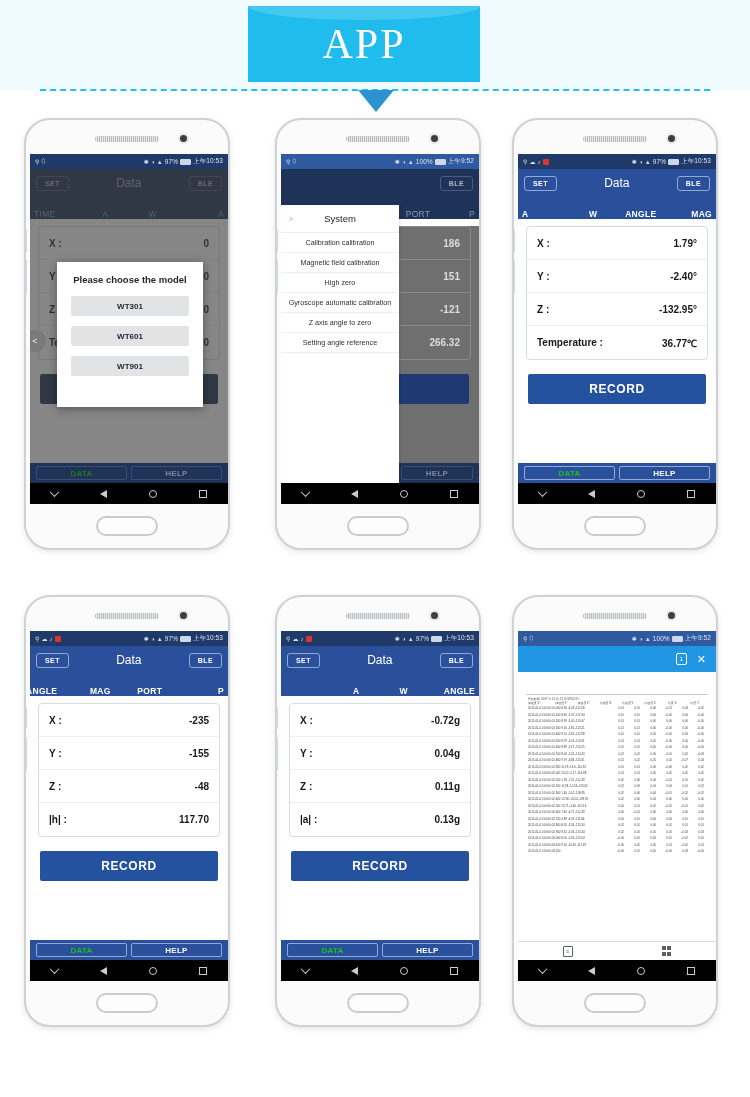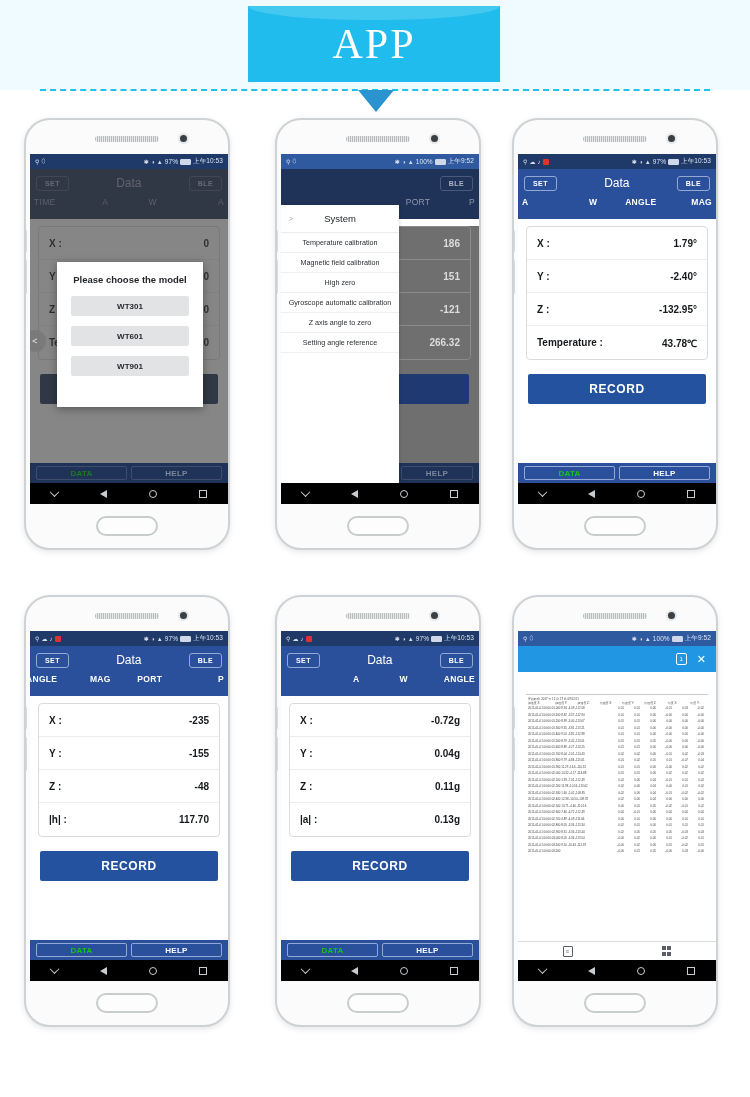--- a/index.html
+++ b/index.html
@@ -10,21 +10,21 @@
     overflow: hidden;
   }
   .page { position: relative; width: 750px; height: 1097px; background:#fff; }
 
   
   .banner-band {
     position:absolute; left:0; top:0; width:750px; height:90px;
     background:#f0fbff;
   }
   .banner-box {
-    position:absolute; left:248px; top:6px; width:252px; height:76px;
+    position:absolute; left:248px; top:6px; width:232px; height:76px;
     background:#1fbced;
     display:flex; align-items:center; justify-content:center;
   }
   .banner-box::before{
     content:""; position:absolute; left:0; top:0; width:100%; height:14px;
     background:#43c8ef; border-radius:0 0 50% 50%/0 0 100% 100%;
   }
   .banner-title {
     position:relative;
     font-family:"Liberation Serif", serif;
@@ -99,21 +99,21 @@
   .appbar.dim{ background:#1f3358; }
   .hbtn{
     background:#2a4f9b; border:1px solid #93a9d4; color:#fff;
     font-size:7px; font-weight:bold; padding:3px 8px; border-radius:3px; letter-spacing:.4px;
   }
   .appbar.dim .hbtn{ background:#1f3358; border-color:#4a597c; color:#aab3c6; }
   .apptitle{ color:#fff; font-size:12px; }
   .appbar.dim .apptitle{ color:#9aa3b6; }
 
   .tabbar{
-    background:#2a4f9b; height:22px; display:flex; align-items:flex-start;
+    background:#2a4f9b; height:22px; display:flex; align-items:flex-end;
     color:#fff; font-size:8.5px; font-weight:bold; letter-spacing:.3px;
   }
   .tabbar.dim{ background:#1f3358; color:#8e98ad; font-weight:normal;}
   .tabbar span{ flex:1; text-align:center; }
   .tabbar span.l{ text-align:left; padding-left:4px; }
   .tabbar span.r{ text-align:right; padding-right:4px; }
 
   
   .body{ position:relative; background:#fff; height:285px; }
   .card{
@@ -379,21 +379,21 @@
               </div>
             </div>
             <div class="recordbtn" style="background:#1f3a72;color:#4b5d85">RD</div>
           </div>
 
           <div class="menu">
             <div class="mgroup">
               <span class="mcaret">&gt;</span>
               <span class="mlabel">System</span>
             </div>
-            <div class="mitem">Temperature calibration</div>
+            <div class="mitem">Calibration calibration</div>
             <div class="mitem">Magnetic field calibration</div>
             <div class="mitem">High zero</div>
             <div class="mitem">Gyroscope automatic calibration</div>
             <div class="mitem">Z axis angle to zero</div>
             <div class="mitem">Setting angle reference</div>
           </div>
 
           <div class="bottombar dim" style="padding-left:118px">
             <div class="bbtn white">HELP</div>
           </div>
@@ -455,21 +455,21 @@
               <div class="drow">
                 <span class="k">Y :</span>
                 <span class="v">-2.40°</span>
               </div>
               <div class="drow">
                 <span class="k">Z :</span>
                 <span class="v">-132.95°</span>
               </div>
               <div class="drow">
                 <span class="k">Temperature :</span>
-                <span class="v">43.78℃</span>
+                <span class="v">36.77℃</span>
               </div>
             </div>
             <div class="recordbtn">RECORD</div>
           </div>
 
           <div class="bottombar">
             <div class="bbtn green">DATA</div>
             <div class="bbtn">HELP</div>
           </div>
 

